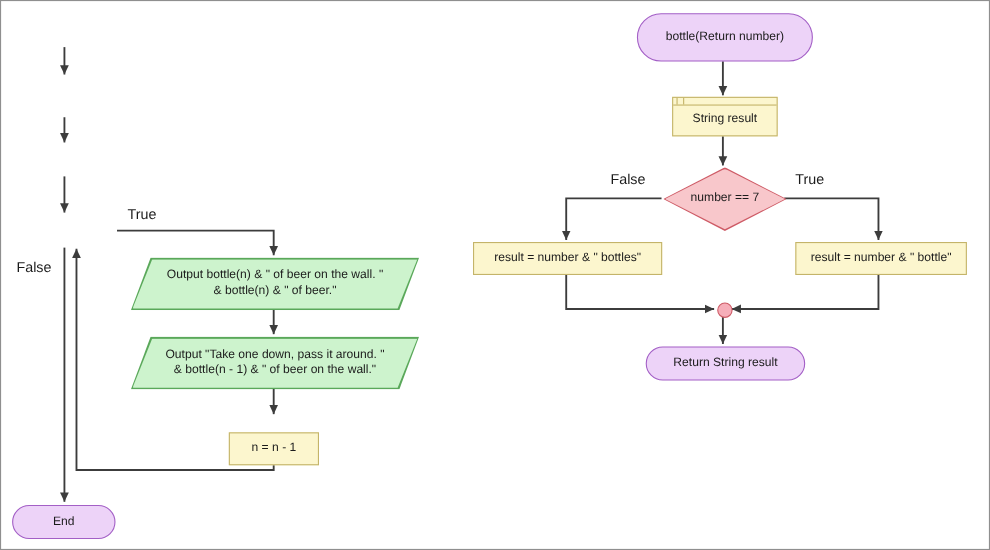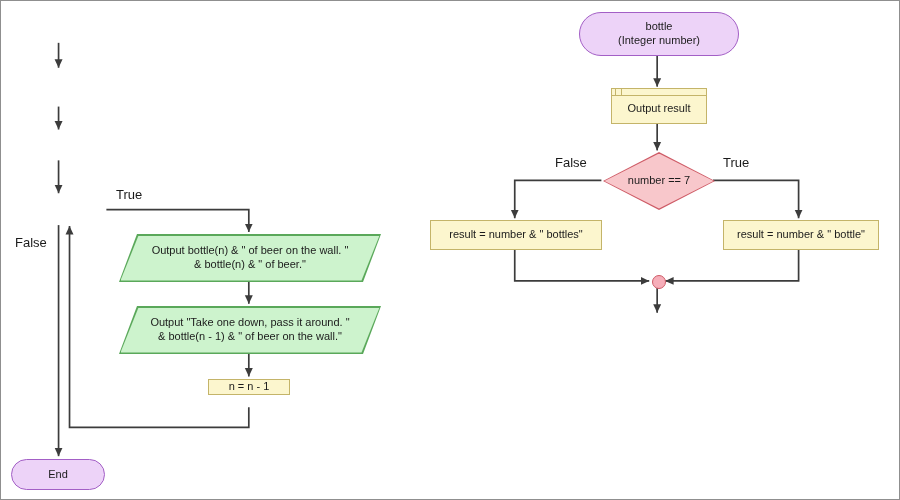--- a/index.html
+++ b/index.html
@@ -71,35 +71,35 @@
       <span>Output bottle(n) &amp; " of beer on the wall. " &amp; bottle(n) &amp; " of beer."</span>
     </div>
   </div>
 
   <div class="shape-outer para" style="left:118px;top:305px;width:262px;height:48px">
     <div class="shape-inner para-in">
       <span>Output "Take one down, pass it around. " &amp; bottle(n - 1) &amp; " of beer on the wall."</span>
     </div>
   </div>
 
-  <div class="node assign" style="left:207px;top:378px;width:82px;height:16px">
+  <div class="node assign" style="left:207px;top:392px;width:82px;height:30px">
     <span>n = n - 1</span>
   </div>
 
   <div class="node terminal" style="left:10px;top:458px;width:94px;height:31px">
     <span>End</span>
   </div>
 
-  <div class="node terminal" style="left:578px;top:11px;width:160px;height:44px;flex-direction:column">
+  <div class="node terminal" style="left:578px;top:11px;width:160px;height:44px;">
     <span>bottle</span>
-    <span>(Integer number)</span>
+    <span>(Return number)</span>
   </div>
 
   <div class="node declare" style="left:610px;top:87px;width:96px;height:36px">
-    <span>Output result</span>
+    <span>String result</span>
   </div>
 
   <div class="flow-label" style="left:554px;top:154px">False</div>
   <div class="flow-label" style="left:722px;top:154px">True</div>
 
   <div class="shape-outer diamond" style="left:602px;top:151px;width:112px;height:58px">
     <div class="shape-inner diamond-in">
       <span>number == 7</span>
     </div>
   </div>
@@ -107,14 +107,17 @@
   <div class="node assign" style="left:429px;top:219px;width:172px;height:30px">
     <span>result = number &amp; " bottles"</span>
   </div>
 
   <div class="node assign" style="left:722px;top:219px;width:156px;height:30px">
     <span>result = number &amp; " bottle"</span>
   </div>
 
   <div class="node connector-circle" style="left:651px;top:274px;width:14px;height:14px"></div>
 
+  <div class="node terminal" style="left:586px;top:314px;width:145px;height:31px">
+    <span>Return String result</span>
+  </div>
 
 </div>
 
 </body></html>

